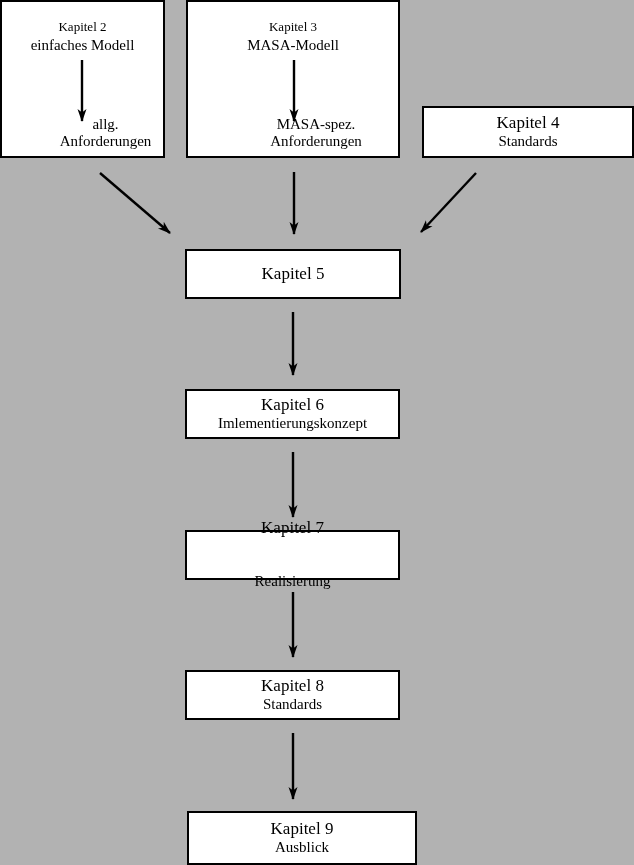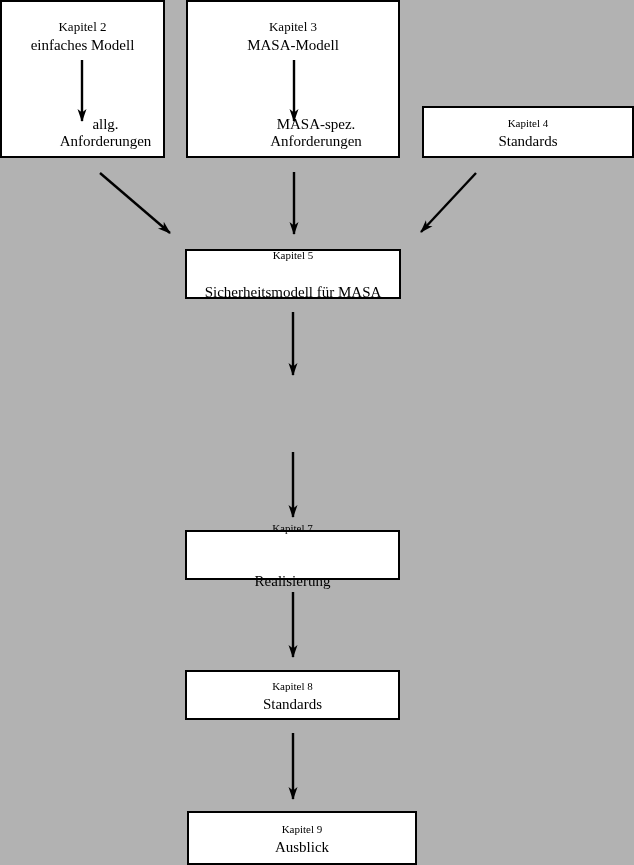--- a/index.html
+++ b/index.html
@@ -24,21 +24,21 @@
   .node.tall .mid  { position: absolute; top: 35px; left: 0; right: 0; font-size: 15px; line-height: 17px; }
   .node.tall .bot  { position: absolute; bottom: 6px; left: 0; right: 0; font-size: 15px; line-height: 17px; margin-left: 46px; }
   
   .node.small {
     display: flex;
     flex-direction: column;
     align-items: center;
     justify-content: center;
     gap: 1px;
   }
-  .node.small .kap   { font-size: 11px; line-height: 16px; }
+  .node.small .kap   { font-size: 17px; line-height: 16px; }
   .node.small .title { font-size: 15px; line-height: 18px; }
 
   #box-k2 { left: 0px;   top: 0px;   width: 165px; height: 158px; }
   #box-k3 { left: 186px; top: 0px;   width: 214px; height: 158px; padding-left: 32px; }
   #box-k4 { left: 422px; top: 106px; width: 212px; height: 52px; }
   #box-k5 { left: 185px; top: 249px; width: 216px; height: 50px; gap: 20px; }
   #box-k6 { left: 185px; top: 389px; width: 215px; height: 50px; }
   #box-k7 { left: 185px; top: 530px; width: 215px; height: 50px; gap: 36px; }
   #box-k8 { left: 185px; top: 670px; width: 215px; height: 50px; }
   #box-k9 { left: 187px; top: 811px; width: 230px; height: 54px; }
@@ -68,23 +68,26 @@
     <div class="bot">MASA-spez. Anforderungen</div>
   </div>
 
   <div class="node small" id="box-k4">
     <div class="kap">Kapitel 4</div>
     <div class="title">Standards</div>
   </div>
 
   <div class="node small" id="box-k5">
     <div class="kap">Kapitel 5</div>
-    <div class="title">Sicherheitsmodell für MASA</div>
   </div>
 
+  <div class="node small" id="box-k6">
+    <div class="kap">Kapitel 6</div>
+    <div class="title">Imlementierungskonzept</div>
+  </div>
 
   <div class="node small" id="box-k7">
     <div class="kap">Kapitel 7</div>
     <div class="title">Realisierung</div>
   </div>
 
   <div class="node small" id="box-k8">
     <div class="kap">Kapitel 8</div>
     <div class="title">Standards</div>
   </div>

